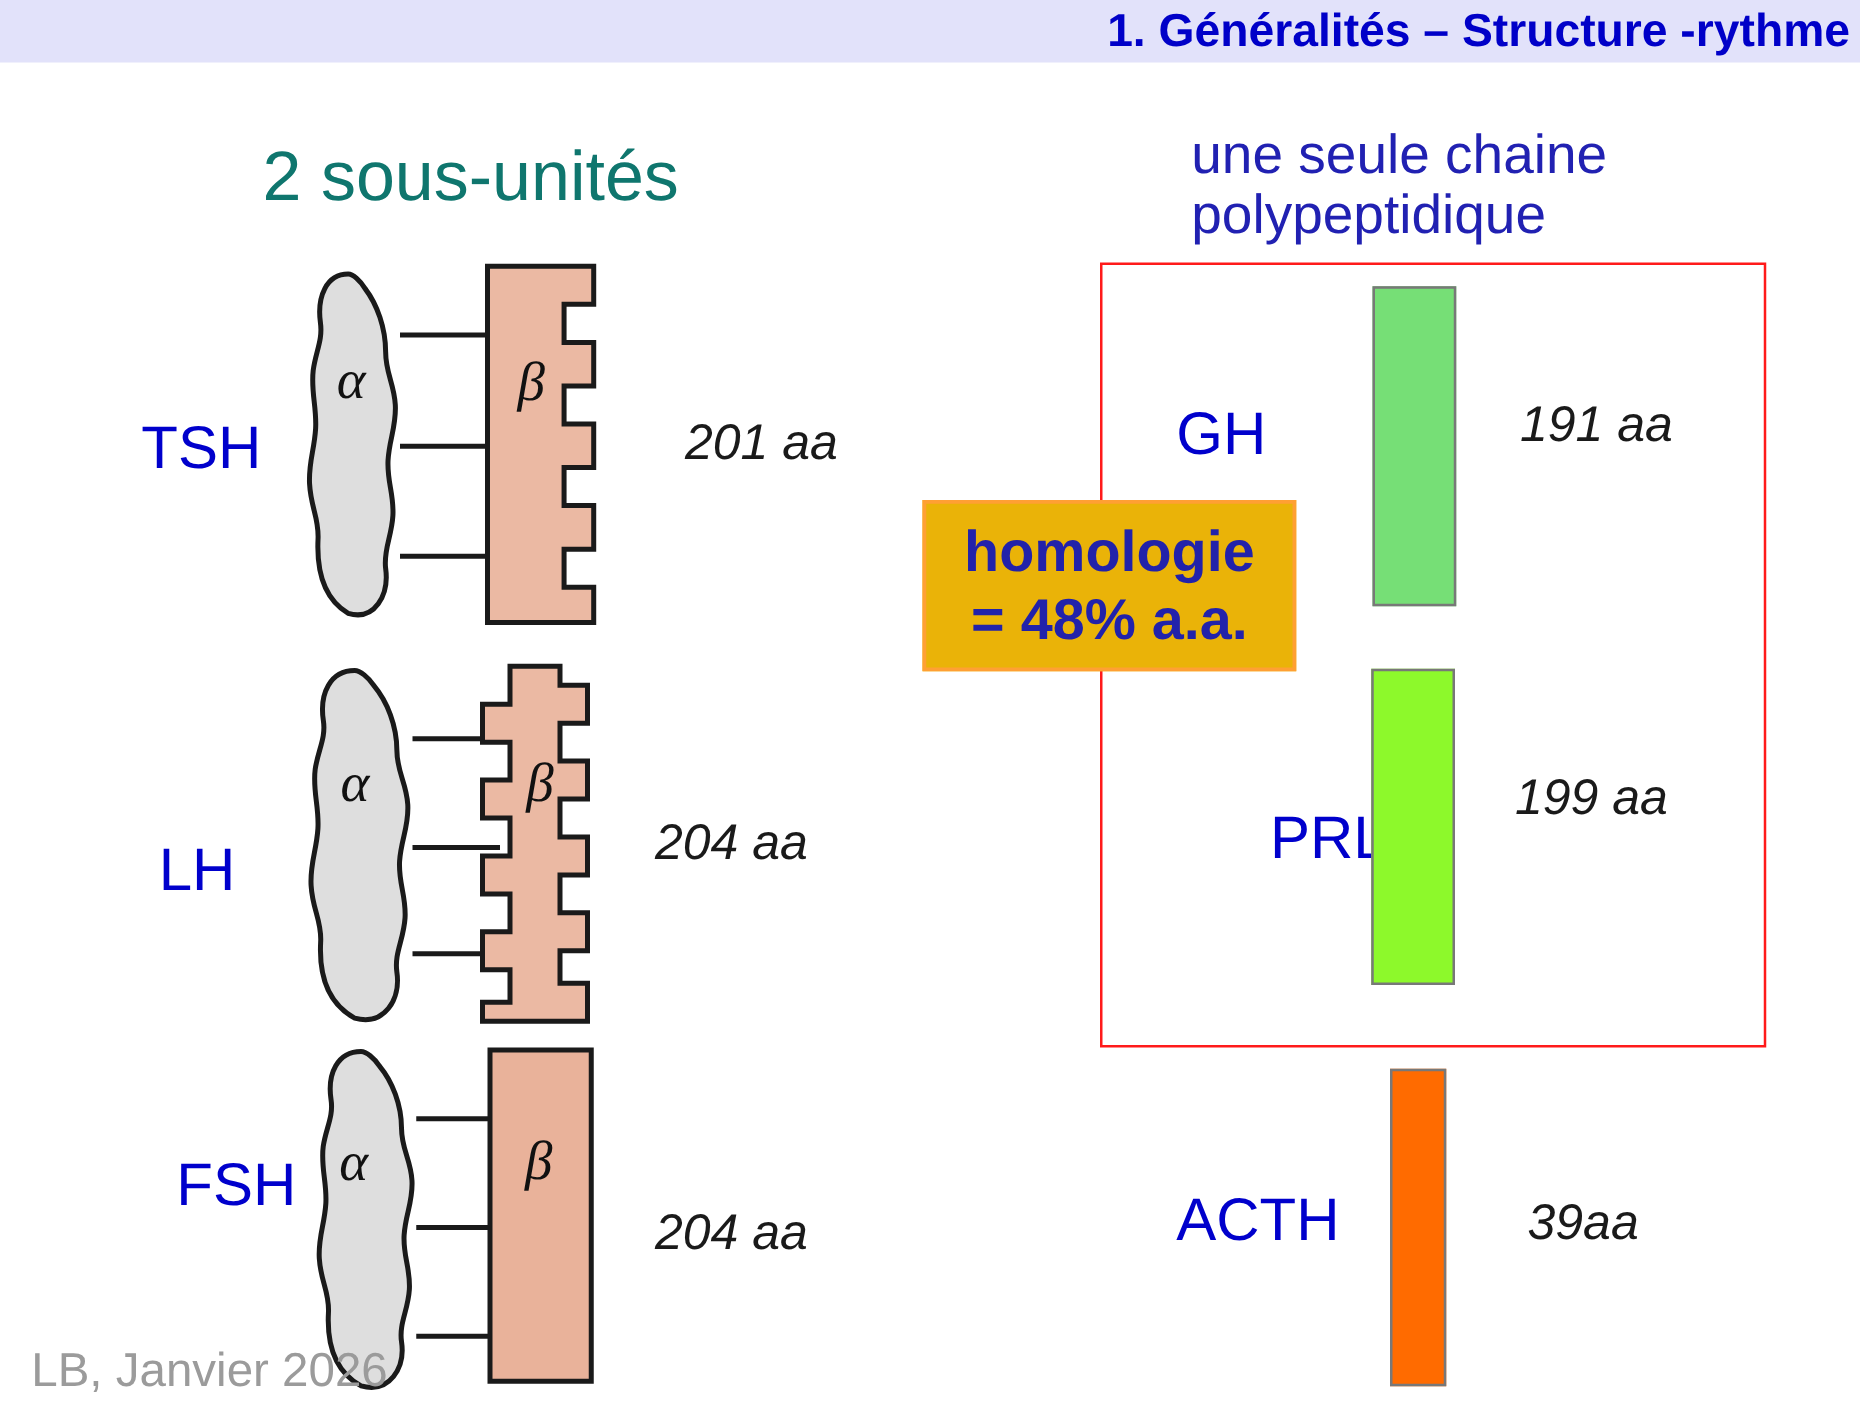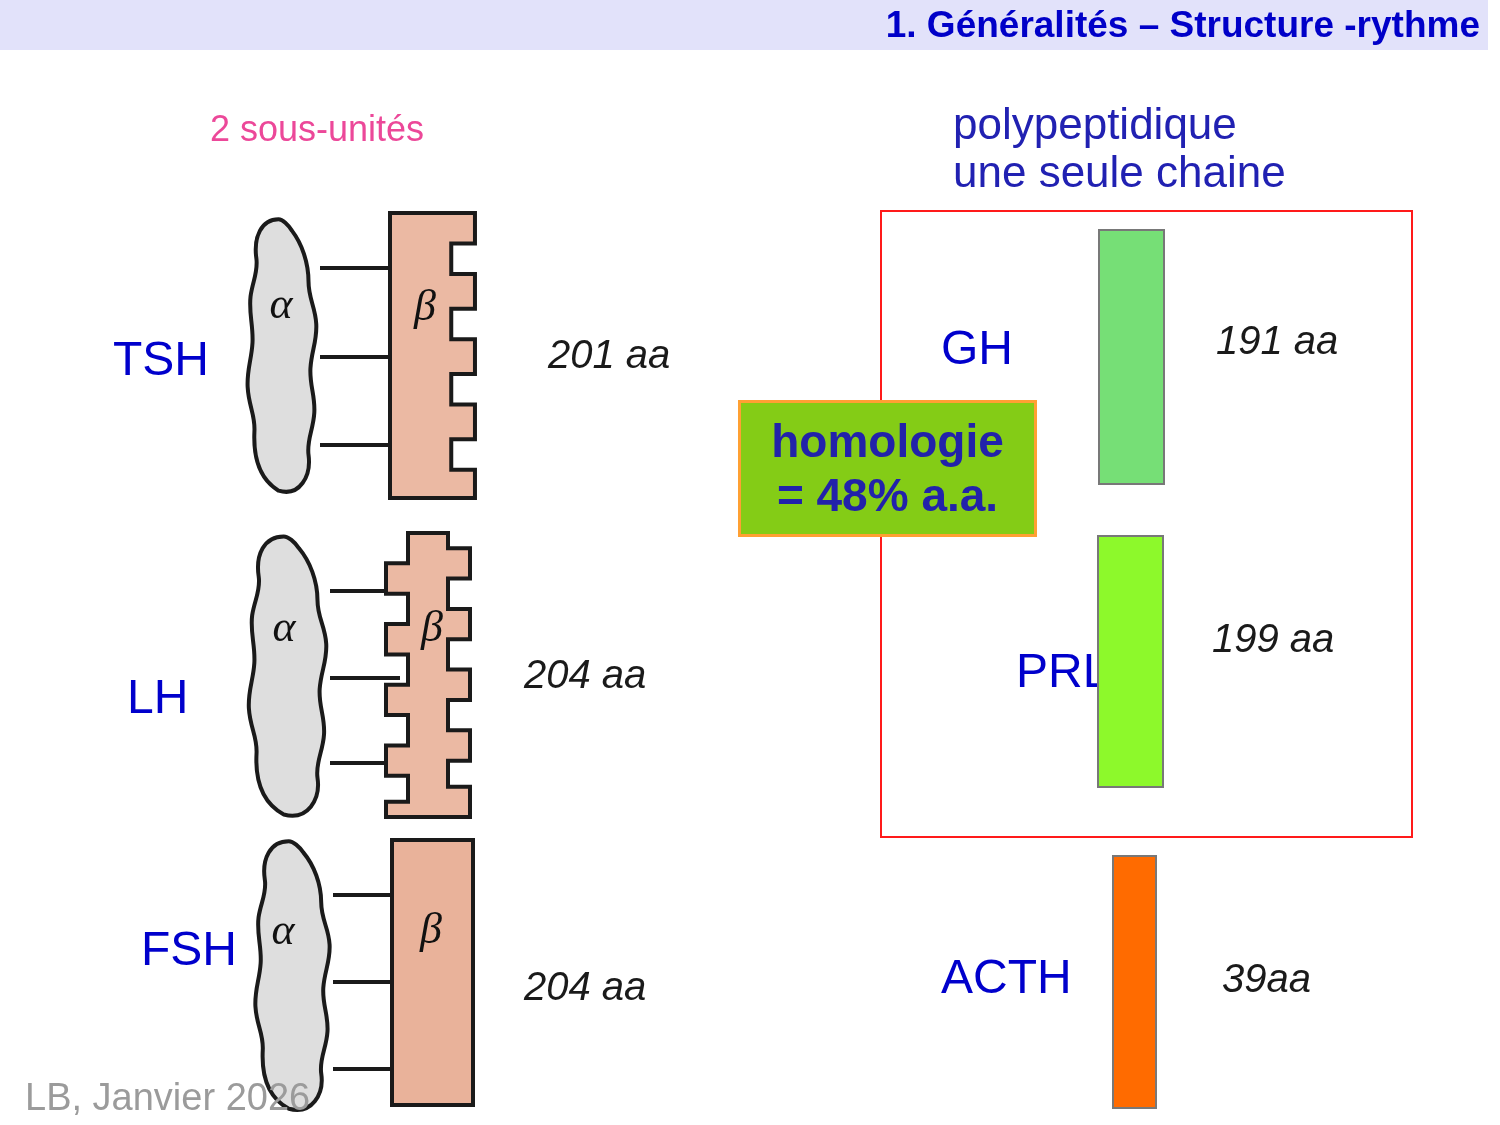--- a/index.html
+++ b/index.html
@@ -8,21 +8,21 @@
     background:#FFFFFF; font-family:"Liberation Sans", sans-serif;
   }
   .banner {
     position:absolute; left:0; top:0; width:1488px; height:50px;
     background:#E2E2FA; box-sizing:border-box;
     display:flex; align-items:center; justify-content:flex-end; padding-right:8px;
     font-size:37px; font-weight:bold; color:#0000C8;
   }
   .left-heading {
     position:absolute; left:210px; top:108px; margin:0;
-    font-size:36px; font-weight:400; color:#ec4899; white-space:nowrap;
+    font-size:56px; font-weight:400; color:#0f766e; white-space:nowrap;
   }
   .right-heading {
     position:absolute; left:953px; top:100px; margin:0;
     font-size:44px; font-weight:400; color:#2121B2; line-height:1.08; white-space:nowrap;
   }
   .right-heading span { display:block; }
   .red-box {
     position:absolute; left:880px; top:210px; width:533px; height:628px;
     border:2px solid #FF1A1A; box-sizing:border-box; background:transparent;
   }
@@ -43,21 +43,21 @@
     position:absolute; font-size:40px; font-style:italic; color:#1A1A1A; white-space:nowrap;
   }
   #aa-tsh  { left:548px;  top:332px; }
   #aa-lh   { left:524px;  top:652px; }
   #aa-fsh  { left:524px;  top:964px; }
   #aa-gh   { left:1216px; top:318px; }
   #aa-prl  { left:1212px; top:616px; }
   #aa-acth { left:1222px; top:956px; }
   .homology-box {
     position:absolute; left:738px; top:400px; width:299px; height:137px;
-    background:#84cc16; border:3px solid #FFA033; box-sizing:border-box;
+    background:#eab308; border:3px solid #FFA033; box-sizing:border-box;
     display:flex; flex-direction:column; align-items:center; justify-content:center;
     font-size:46px; font-weight:bold; color:#2222AA; line-height:1.16; text-align:center;
   }
   .footer-credit {
     position:absolute; left:25px; top:1076px; font-size:38px; color:#9B9B9B; white-space:nowrap;
   }
   svg.diagram { position:absolute; overflow:visible; }
   #svg-tsh { left:230px; top:205px; }
   #svg-lh  { left:230px; top:523px; }
   #svg-fsh { left:235px; top:828px; }
@@ -73,22 +73,22 @@
 </head>
 <body>
 
 <div class="banner">
   <span>1. Généralités – Structure -rythme</span>
 </div>
 
 <h2 class="left-heading">2 sous-unités</h2>
 
 <h2 class="right-heading">
+  <span>une seule chaine</span>
   <span>polypeptidique</span>
-  <span>une seule chaine</span>
 </h2>
 
 <div class="hormone-label" id="lbl-tsh">TSH</div>
 <svg class="diagram" id="svg-tsh" width="255" height="300" viewBox="0 0 255 300">
   <line class="bond" x1="90" y1="63" x2="161" y2="63"></line>
   <line class="bond" x1="90" y1="152" x2="161" y2="152"></line>
   <line class="bond" x1="90" y1="240" x2="161" y2="240"></line>
   <path class="blob" transform="translate(8,9) scale(0.966,1.056)" d="M42,5 C24,5 16,22 19,42 C21,55 15,64 13,78 C11,94 16,106 15,122 C14,138 9,148 10,164 C11,182 18,190 17,206 C16,226 20,250 42,262 C64,268 76,248 73,228 C71,214 78,204 79,188 C80,172 74,162 75,146 C76,130 82,120 81,104 C80,88 73,80 73,64 C73,46 66,28 56,16 C52,10 46,5 42,5 Z"></path>
   <path class="comb" transform="translate(160,8) scale(0.988,1.088)" d="M0,0 H86 V28 H62 V56 H86 V88 H62 V116 H86 V148 H62 V176 H86 V208 H62 V236 H86 V262 H0 Z"></path>
   <text class="greek" x="51" y="113">α</text>

